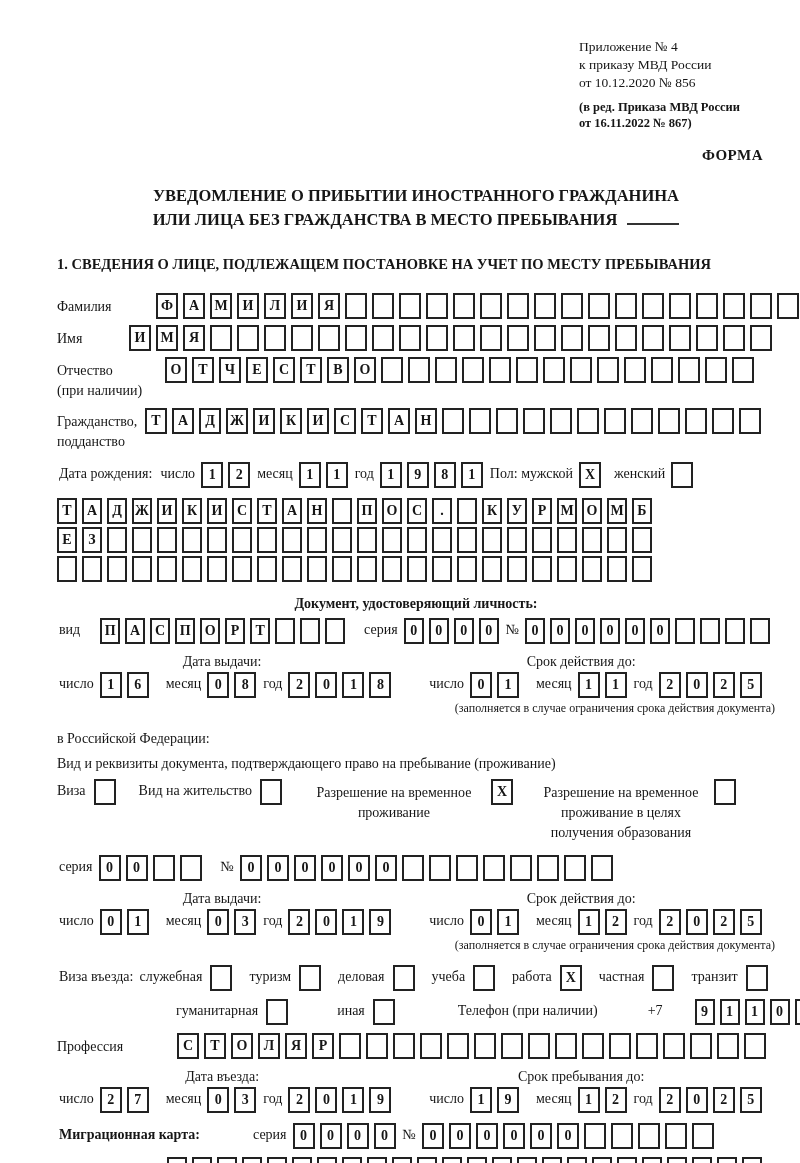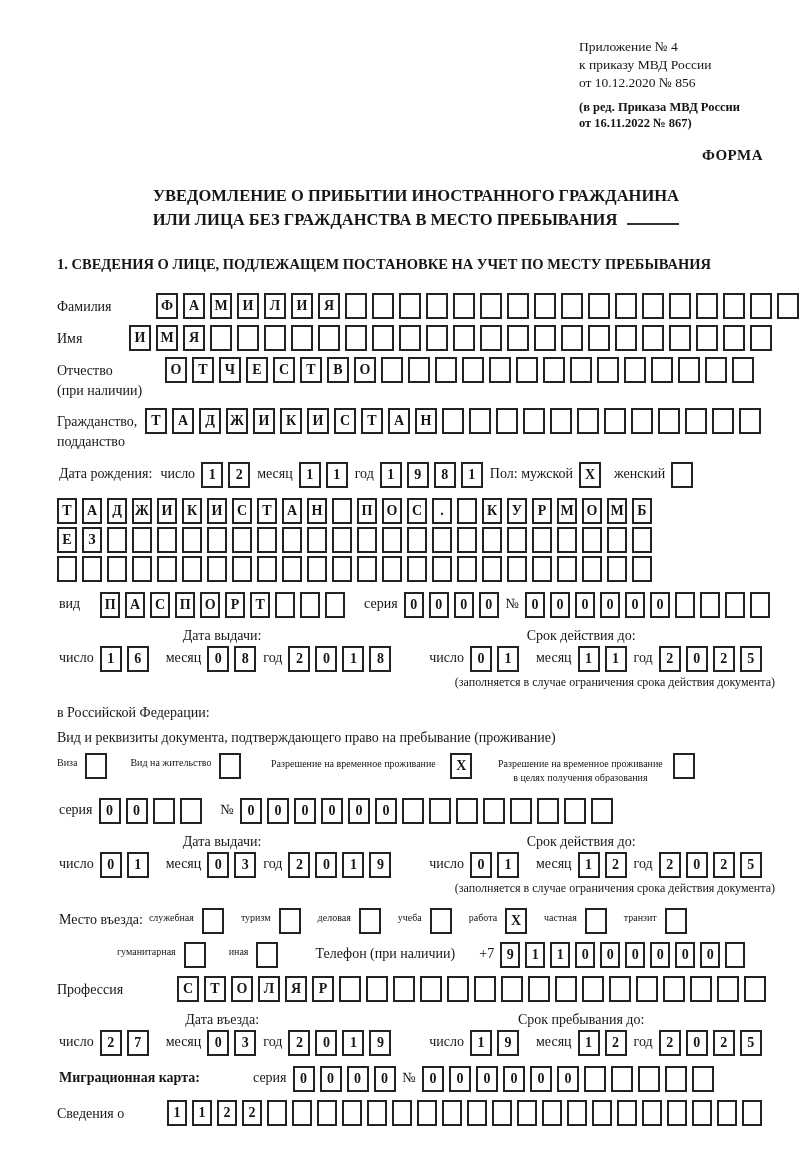--- a/index.html
+++ b/index.html
@@ -37,28 +37,28 @@
   .date-pair{display:flex;margin-top:10px;}
   .date-col{width:46%;}
   .date-col.right{width:54%;}
   .date-heading{font-size:14px;text-align:center;margin-bottom:2px;}
   .date-line{display:flex;align-items:flex-start;}
   .note-row{text-align:right;font-size:12px;margin-top:3px;}
 
   
   .opts{display:flex;align-items:flex-start;margin-top:8px;}
   .opt{display:flex;align-items:flex-start;}
-  .opt .opt-label{font-size:10px;padding:4px 8px 0 0;}
+  .opt .opt-label{font-size:14px;padding:4px 8px 0 0;}
   .opt .opt-label.center{text-align:center;line-height:1.45;}
   .mr12{margin-right:12px;} .mr18{margin-right:18px;}
   .wrap170{width:178px;} .wrap168{width:170px;}
 
   .intro{font-size:14px;line-height:1.8;margin-top:10px;}
 
-  .indent{margin-left:60px;}
+  .indent{margin-left:119px;gap:26px;}
 
   
   .rep{display:flex;align-items:flex-start;margin-top:8px;}
   .rep-label{width:110px;flex-shrink:0;font-size:14px;line-height:1.5;padding-top:3px;}
   .rep-rows .row{margin-top:0;margin-bottom:3px;}
   .center-heading{text-align:center;font-weight:bold;font-size:14px;margin-top:10px;}
 </style>
 </head>
 <body>
 
@@ -309,20 +309,21 @@
           <span class="cell"></span>
           <span class="cell"></span>
           <span class="cell"></span>
           <span class="cell"></span>
           <span class="cell"></span>
           <span class="cell"></span>
         </div>
     </div>
   </div>
 
+  <div class="center-heading">Документ, удостоверяющий личность:</div>
 
   <div class="row">
     <span class="inline-lbl" style="width:48px;">вид</span>
     <span class="cells sm">
         <span class="cell">П</span>
         <span class="cell">А</span>
         <span class="cell">С</span>
         <span class="cell">П</span>
         <span class="cell">О</span>
         <span class="cell">Р</span>
@@ -502,21 +503,21 @@
             <span class="cell">0</span>
             <span class="cell">2</span>
             <span class="cell">5</span>
           </span>
       </div>
       <div class="note-row">(заполняется в случае ограничения срока действия документа)</div>
     </div>
   </div>
 
   <div class="opts" style="margin-top:12px;">
-    <span class="inline-lbl">Место въезда:</span>
+    <span class="inline-lbl">Виза въезда:</span>
     <div class="opt mr12">
       <span class="opt-label">служебная</span>
       <span class="cells">
           <span class="cell"></span>
         </span>
     </div>
     <div class="opt mr12">
       <span class="opt-label">туризм</span>
       <span class="cells">
           <span class="cell"></span>

